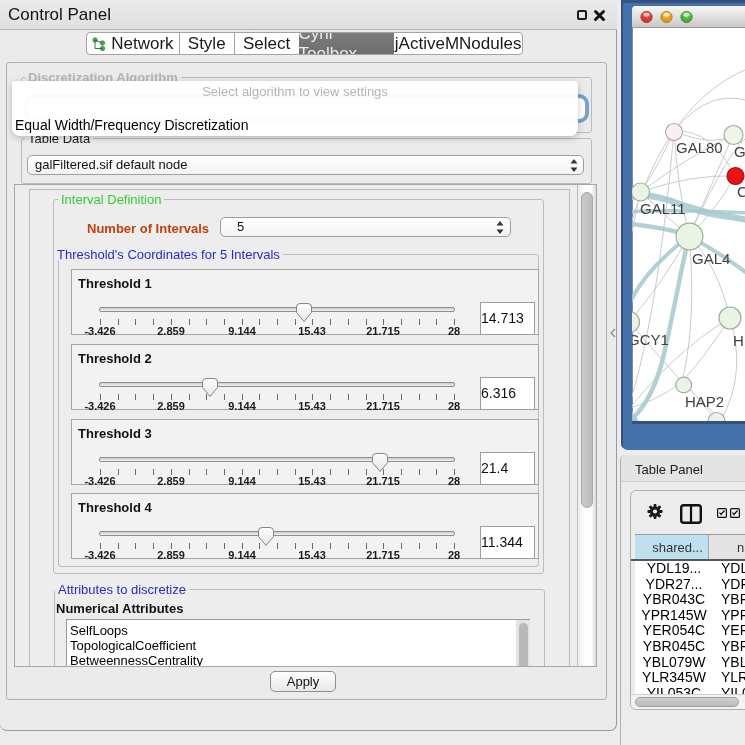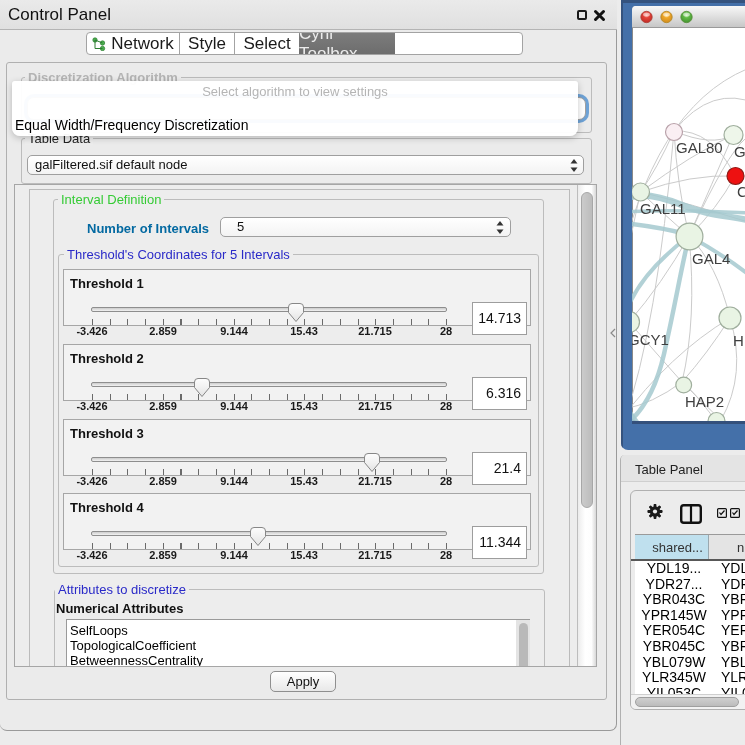--- a/index.html
+++ b/index.html
@@ -2,26 +2,26 @@
 <html><head>
 <meta charset="utf-8">
 <style>
 *{margin:0;padding:0;box-sizing:border-box;}
 html,body{width:745px;height:745px;}
 body{position:relative;background:#ececec;font-family:"Liberation Sans",sans-serif;overflow:hidden;}
 .abs{position:absolute;}
 .grp{position:absolute;border:1px solid #bcbcbc;border-radius:3px;}
 .gtitle{position:absolute;font-size:13px;line-height:13px;padding:0 3px;background:#ededed;white-space:nowrap;}
 .combo{position:absolute;background:linear-gradient(#ffffff,#f3f3f3);border:1px solid #9f9f9f;border-radius:5px;font-size:13px;color:#111;white-space:nowrap;}
-.tbox{position:absolute;left:62px;width:468px;height:57px;background:#f2f2f2;border:1px solid #a6a6a6;padding-left:27px;}
+.tbox{position:absolute;left:70px;width:468px;height:66px;background:#f2f2f2;border:1px solid #a6a6a6;padding-left:27px;}
 .tlbl{position:absolute;left:6px;top:6px;font-weight:bold;font-size:13px;color:#111;}
 .track{position:absolute;left:27px;top:37px;width:356px;height:5px;border:1px solid #8e8e8e;border-radius:2px;background:linear-gradient(#cccccc,#f2f2f2);}
 .ticks{position:absolute;left:28px;top:49px;width:356px;height:6px;background:repeating-linear-gradient(to right,#6a6a6a 0,#6a6a6a 1px,transparent 1px,transparent 17.7px);}
 .tl{position:absolute;top:55px;width:60px;text-align:center;font-size:11px;font-weight:bold;color:#1a1a1a;}
-.vbox{position:absolute;left:408px;top:32px;width:55px;height:33px;background:#fff;border:1px solid #9d9d9d;font-size:14px;color:#111;text-align:right;line-height:31px;padding-right:5px;}
+.vbox{position:absolute;left:408px;top:32px;width:55px;height:33px;background:#fff;border:1px solid #9d9d9d;font-size:14px;color:#111;line-height:31px;padding-right:5px;}
 .thumb{position:absolute;top:32px;}
 .seg{height:100%;display:flex;align-items:center;justify-content:center;font-size:17px;font-weight:normal;color:#1a1a1a;}
 .sep{width:1px;height:100%;background:#a3a3a3;}
 .trow{position:absolute;left:0;width:200px;height:15.6px;display:flex;}
 .tc1{width:78px;text-align:center;font-size:14px;line-height:15.6px;color:#000;}
 .tc2{padding-left:8px;font-size:14px;line-height:15.6px;color:#000;}
 </style>
 </head>
 <body>
 <svg width="0" height="0" style="position:absolute;">
@@ -66,20 +66,21 @@
           <circle cx="10.5" cy="6" r="2.2" fill="#4caf50" stroke="#2c7d30" stroke-width=".7"></circle>
           <circle cx="10.5" cy="11.5" r="2.2" fill="#4caf50" stroke="#2c7d30" stroke-width=".7"></circle>
           <path d="M3 3 L10.5 6 M3 3 L3 11.5 L10.5 11.5" stroke="#2c7d30" stroke-width="1" fill="none"></path>
         </svg>
       Network</div>
     <div class="sep"></div>
     <div class="seg" style="width:54px;">Style</div>
     <div class="sep"></div>
     <div class="seg" style="width:64px;">Select</div>
     <div class="seg" style="width:96px;background:linear-gradient(#7c7c7c,#6d6d6d);color:#ececec;">Cyni Toolbox</div>
+    <div class="seg" style="width:128px;">jActiveMNodules</div>
   </div>
 
   <div class="abs" style="left:6px;top:62px;width:601px;height:638px;border:1px solid #b0b0b0;border-radius:3px;background:#ebebeb;"></div>
 
   <div class="grp" style="left:21px;top:77px;width:571px;height:56px;"></div>
   <div class="gtitle" style="left:25px;top:71px;font-weight:bold;color:#b4b4b4;background:#ebebeb;">Discretization Algorithm</div>
   <div class="combo" style="left:27px;top:97px;width:559px;height:23px;box-shadow:0 0 0 3px rgba(96,154,211,0.9);border-radius:7px;background:#fff;"></div>
 
   <div class="grp" style="left:21px;top:138px;width:571px;height:46px;"></div>
   <div class="gtitle" style="left:25px;top:132px;color:#222;">Table Data</div>
@@ -90,30 +91,30 @@
       </svg>
   </div>
 
   <div class="abs" id="scrollpane" style="left:14px;top:184px;width:583px;height:483px;border:1px solid #a6a6a6;background:#ededed;overflow:hidden;">
 
     <div class="abs" style="left:-14px;top:-184px;width:745px;height:745px;">
       <div class="abs" style="left:28px;top:188px;width:541px;height:600px;border:1px solid #bbbbbb;"></div>
 
       <div class="grp" style="left:52px;top:198px;width:491px;height:375px;"></div>
       <div class="gtitle" style="left:57px;top:192px;color:#35cb35;">Interval Definition</div>
-      <div class="abs" style="left:86px;top:220px;font-size:13px;font-weight:bold;color:#0369a1;">Number of Intervals</div>
+      <div class="abs" style="left:86px;top:220px;font-size:13px;font-weight:bold;color:#c2410c;">Number of Intervals</div>
       <div class="combo" style="left:219px;top:216px;width:291px;height:20px;line-height:18px;padding-left:16px;">5
         <svg class="abs" style="right:6px;top:3px;" width="8" height="13">
             <path d="M4 0 L7.5 4.5 H0.5 Z" fill="#333"></path>
             <path d="M4 13 L0.5 8.5 H7.5 Z" fill="#333"></path>
           </svg>
       </div>
 
       <div class="grp" style="left:57px;top:253px;width:481px;height:313px;"></div>
-      <div class="gtitle" style="left:63px;top:247px;color:#2a2ac8;">Threshold's Coordinates for 5 Intervals</div>
+      <div class="gtitle" style="left:53px;top:247px;color:#2a2ac8;">Threshold's Coordinates for 5 Intervals</div>
 
       <div class="tbox" style="top:268px;">
         <div class="tlbl">Threshold 1</div>
         <div class="track"></div>
         <div class="ticks"></div>
         <div class="tl" style="left:-2px;">-3.426</div>
         <div class="tl" style="left:69px;">2.859</div>
         <div class="tl" style="left:140px;">9.144</div>
         <div class="tl" style="left:210px;">15.43</div>
         <div class="tl" style="left:281px;">21.715</div>

